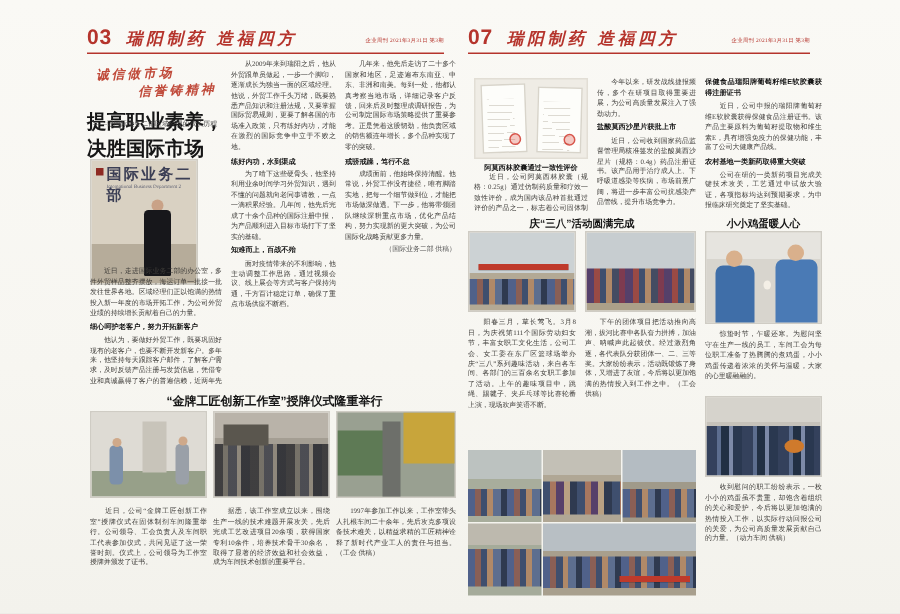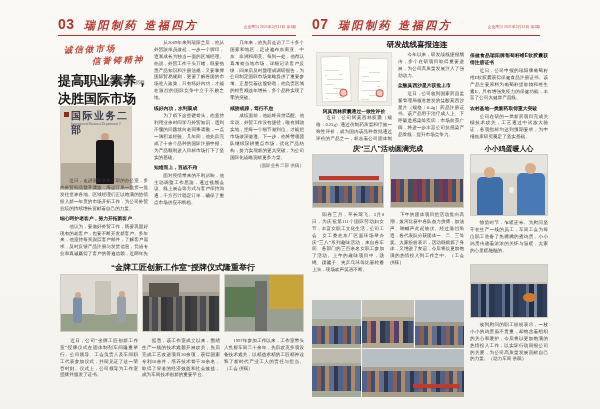--- a/index.html
+++ b/index.html
@@ -117,21 +117,20 @@
     </div>
   </div>
 
   <div class="page pr">
     <div class="phead">
       <span class="pageno">07</span>
       <span class="mast">瑞阳制药  造福四方</span>
       <span class="issue">企业周刊 2021年3月31日 第3期</span>
     </div>
 
-    <div class="hl hl-c" style="left:0;right:30px;top:28px;font-size:7.6px">研发战线喜报连连</div>
 
     <div class="photo" style="left:4px;top:40px;width:76px;height:54px;background:#efece5;border-color:#e2ded5">
       <div class="cert" style="left:4px;top:3px;width:30px;height:46px;transform:rotate(-2deg)">
         <div class="seal" style="right:3px;bottom:4px"></div>
       </div>
       <div class="cert" style="left:41px;top:5px;width:30px;height:44px;transform:rotate(1.5deg)">
         <div class="seal" style="right:3px;bottom:4px"></div>
       </div>
     </div>
     <div class="hl hl-c" style="left:0;top:96px;width:84px;font-size:4.8px">阿莫西林胶囊通过一致性评价</div>

